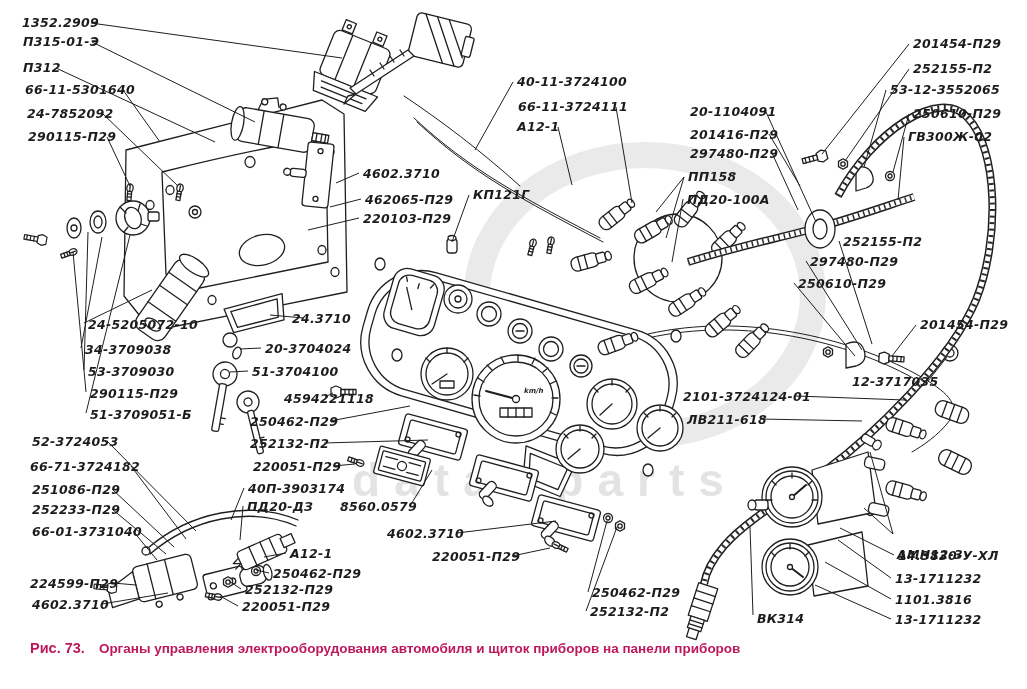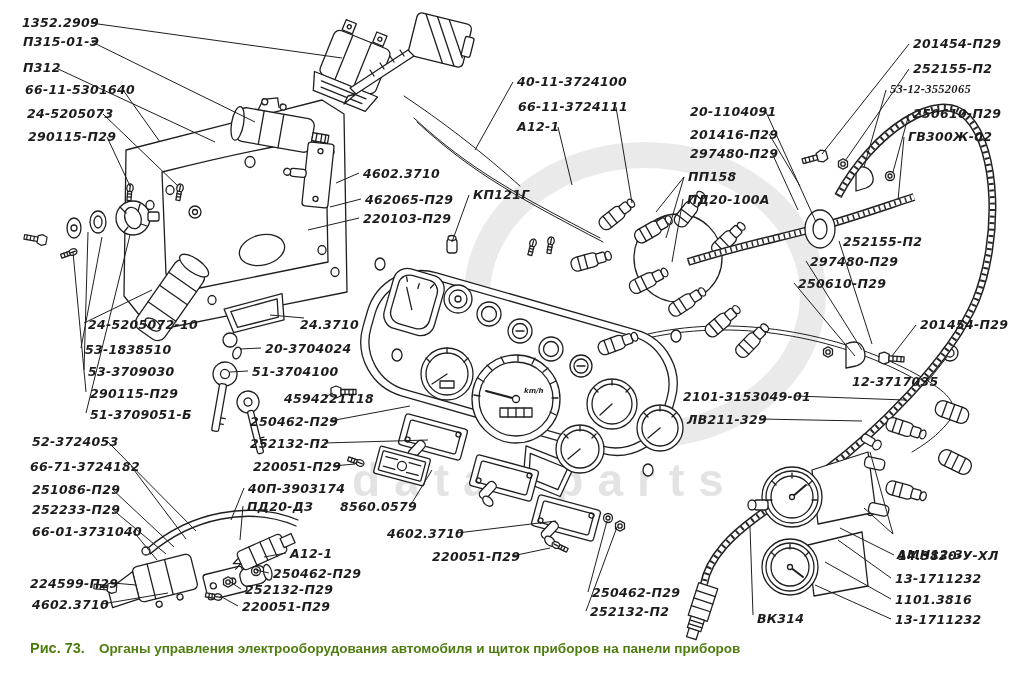--- a/index.html
+++ b/index.html
@@ -5,21 +5,21 @@
   html,body{margin:0;padding:0;background:#ffffff;}
   .page{position:relative;width:1027px;height:689px;background:#ffffff;overflow:hidden;
         font-family:"DejaVu Sans",sans-serif;}
   svg{position:absolute;left:0;top:0;}
   .s{stroke:#1f1f1f;fill:none;stroke-width:1.3;stroke-linecap:round;stroke-linejoin:round;}
   .sw{stroke:#1f1f1f;fill:#ffffff;stroke-width:1.3;stroke-linecap:round;stroke-linejoin:round;}
   .thin{stroke-width:1;}
   .lbl{position:absolute;white-space:nowrap;font:italic 700 12.5px/1.1 "DejaVu Sans",sans-serif;
        color:#1c1c1c;letter-spacing:.3px;}
   .caption{position:absolute;left:30px;top:640px;width:980px;
-           font:700 13.5px/1.2 "Liberation Sans",sans-serif;color:#4d7c0f;}
+           font:700 13.5px/1.2 "Liberation Sans",sans-serif;color:#be185d;}
   .caption .pre{margin-right:14px;font-size:14.5px;}
   #leads{pointer-events:none;}
 </style>
 </head>
 <body>
 
 <div class="page">
 
   <svg width="1027" height="689" viewBox="0 0 1027 689">
     <defs>
@@ -523,65 +523,65 @@
       <line x1="512" y1="556" x2="550" y2="548" stroke="#1f1f1f" stroke-width="1"></line>
       <line x1="588" y1="592" x2="607" y2="521" stroke="#1f1f1f" stroke-width="1"></line>
       <line x1="586" y1="611" x2="617" y2="527" stroke="#1f1f1f" stroke-width="1"></line>
     </svg>
 
   <div id="labels">
       <div class="lbl" style="left: 22px; top: 16px;">1352.2909</div>
       <div class="lbl" style="left: 23px; top: 35px;">П315-01-Э</div>
       <div class="lbl" style="left: 23px; top: 61px;">П312</div>
       <div class="lbl" style="left: 25px; top: 83px;">66-11-5301640</div>
-      <div class="lbl" style="left: 27px; top: 107px;">24-5205073</div>
+      <div class="lbl" style="left: 27px; top: 107px;">24-7852092</div>
       <div class="lbl" style="left: 28px; top: 130px;">290115-П29</div>
       <div class="lbl" style="left: 363px; top: 167px;">4602.3710</div>
       <div class="lbl" style="left: 365px; top: 193px;">462065-П29</div>
       <div class="lbl" style="left: 363px; top: 212px;">220103-П29</div>
       <div class="lbl" style="left: 473px; top: 188px;">КП121Г</div>
       <div class="lbl" style="left: 517px; top: 75px;">40-11-3724100</div>
       <div class="lbl" style="left: 518px; top: 100px;">66-11-3724111</div>
       <div class="lbl" style="left: 517px; top: 120px;">А12-1</div>
       <div class="lbl" style="left: 913px; top: 37px;">201454-П29</div>
       <div class="lbl" style="left: 913px; top: 62px;">252155-П2</div>
-      <div class="lbl" style="left: 890px; top: 83px; font-family: Liberation Serif, serif;">53-12-3552065</div>
+      <div class="lbl" style="left: 890px; top: 83px;">53-12-3552065</div>
       <div class="lbl" style="left: 913px; top: 107px;">250610-П29</div>
       <div class="lbl" style="left: 908px; top: 130px;">ГВ300Ж-02</div>
       <div class="lbl" style="left: 690px; top: 105px;">20-1104091</div>
       <div class="lbl" style="left: 690px; top: 128px;">201416-П29</div>
       <div class="lbl" style="left: 690px; top: 147px;">297480-П29</div>
       <div class="lbl" style="left: 688px; top: 170px;">ПП158</div>
       <div class="lbl" style="left: 687px; top: 193px;">ПД20-100А</div>
       <div class="lbl" style="left: 843px; top: 235px;">252155-П2</div>
       <div class="lbl" style="left: 810px; top: 255px;">297480-П29</div>
       <div class="lbl" style="left: 798px; top: 277px;">250610-П29</div>
       <div class="lbl" style="left: 920px; top: 318px;">201454-П29</div>
       <div class="lbl" style="left: 852px; top: 375px;">12-3717035</div>
-      <div class="lbl" style="left: 683px; top: 390px;">2101-3153049-01</div>
-      <div class="lbl" style="left: 687px; top: 413px;">ЛВ211-329</div>
+      <div class="lbl" style="left: 683px; top: 390px;">2101-3724124-01</div>
+      <div class="lbl" style="left: 687px; top: 413px;">ЛВ211-618</div>
       <div class="lbl" style="left: 897px; top: 548px;">АМН12-3</div>
       <div class="lbl" style="left: 898px; top: 549px; font-style: italic;">14.3830-У-ХЛ</div>
       <div class="lbl" style="left: 895px; top: 572px;">13-1711232</div>
       <div class="lbl" style="left: 895px; top: 593px;">1101.3816</div>
       <div class="lbl" style="left: 895px; top: 613px;">13-1711232</div>
       <div class="lbl" style="left: 757px; top: 612px;">ВК314</div>
       <div class="lbl" style="left: 88px; top: 318px;">24-5205072-10</div>
-      <div class="lbl" style="left: 85px; top: 343px;">53-1838510</div>
+      <div class="lbl" style="left: 85px; top: 343px;">34-3709038</div>
       <div class="lbl" style="left: 88px; top: 365px;">53-3709030</div>
       <div class="lbl" style="left: 90px; top: 387px;">290115-П29</div>
       <div class="lbl" style="left: 90px; top: 408px;">51-3709051-Б</div>
       <div class="lbl" style="left: 32px; top: 435px;">52-3724053</div>
       <div class="lbl" style="left: 30px; top: 460px;">66-71-3724182</div>
       <div class="lbl" style="left: 32px; top: 483px;">251086-П29</div>
       <div class="lbl" style="left: 32px; top: 503px;">252233-П29</div>
       <div class="lbl" style="left: 32px; top: 525px;">66-01-3731040</div>
       <div class="lbl" style="left: 30px; top: 577px;">224599-П29</div>
       <div class="lbl" style="left: 32px; top: 598px;">4602.3710</div>
-      <div class="lbl" style="left: 300px; top: 312px; margin-top: 6px;">24.3710</div>
+      <div class="lbl" style="left: 292px; top: 312px;">24.3710</div>
       <div class="lbl" style="left: 265px; top: 342px;">20-3704024</div>
       <div class="lbl" style="left: 252px; top: 365px;">51-3704100</div>
       <div class="lbl" style="left: 248px; top: 392px; margin-left: 36px;">4594221118</div>
       <div class="lbl" style="left: 250px; top: 415px;">250462-П29</div>
       <div class="lbl" style="left: 250px; top: 437px;">252132-П2</div>
       <div class="lbl" style="left: 253px; top: 460px;">220051-П29</div>
       <div class="lbl" style="left: 248px; top: 482px; font-style: italic;">40П-3903174</div>
       <div class="lbl" style="left: 247px; top: 500px;">ПД20-ДЗ</div>
       <div class="lbl" style="left: 290px; top: 547px;">А12-1</div>
       <div class="lbl" style="left: 273px; top: 567px;">250462-П29</div>

